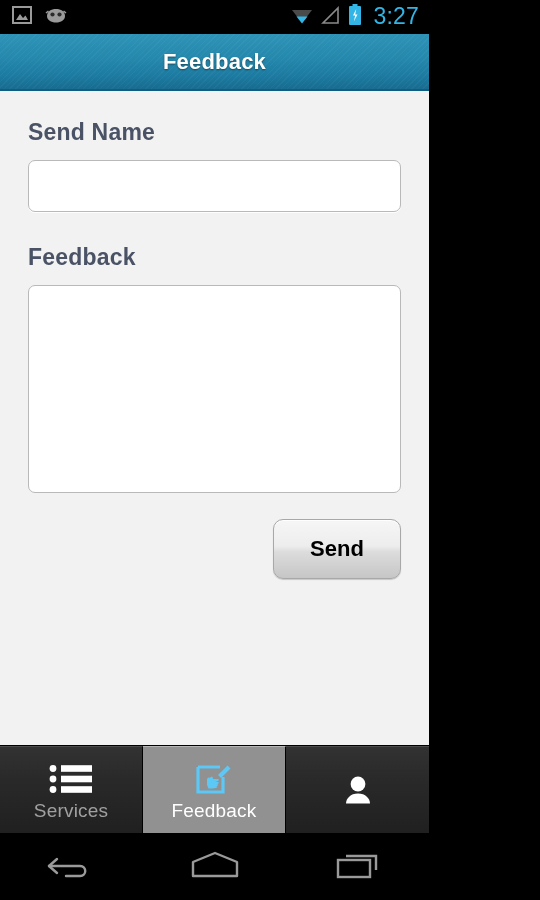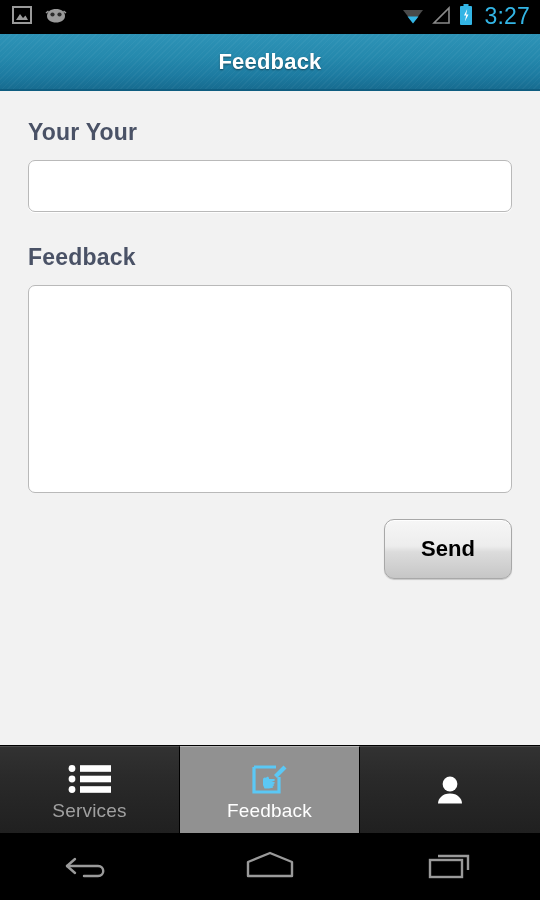--- a/index.html
+++ b/index.html
@@ -7,21 +7,21 @@
   html, body {
     width: 540px;
     height: 900px;
     background: #000;
     font-family: "Liberation Sans", sans-serif;
     overflow: hidden;
   }
 
   #phone {
     position: relative;
-    width: 540px;
+    width: 429px;
     height: 900px;
     background: #b91c1c;
     display: flex;
     flex-direction: column;
   }
 
   
   .statusbar {
     height: 34px;
     background: #000;
@@ -245,21 +245,21 @@
       <span class="status-clock">3:27</span>
     </div>
   </div>
 
   <div class="actionbar">
     <span class="actionbar-title">Feedback</span>
   </div>
 
   <div class="content">
 
-    <div class="field-label">Your Your</div>
+    <div class="field-label">Send Name</div>
     <input class="text-input" type="text" placeholder="" style="">
 
     <div class="field-label label-feedback">Feedback</div>
     <textarea class="text-area" placeholder="" style=""></textarea>
 
     <div class="send-row">
       <button class="send-button">Send</button>
     </div>
   </div>
 

